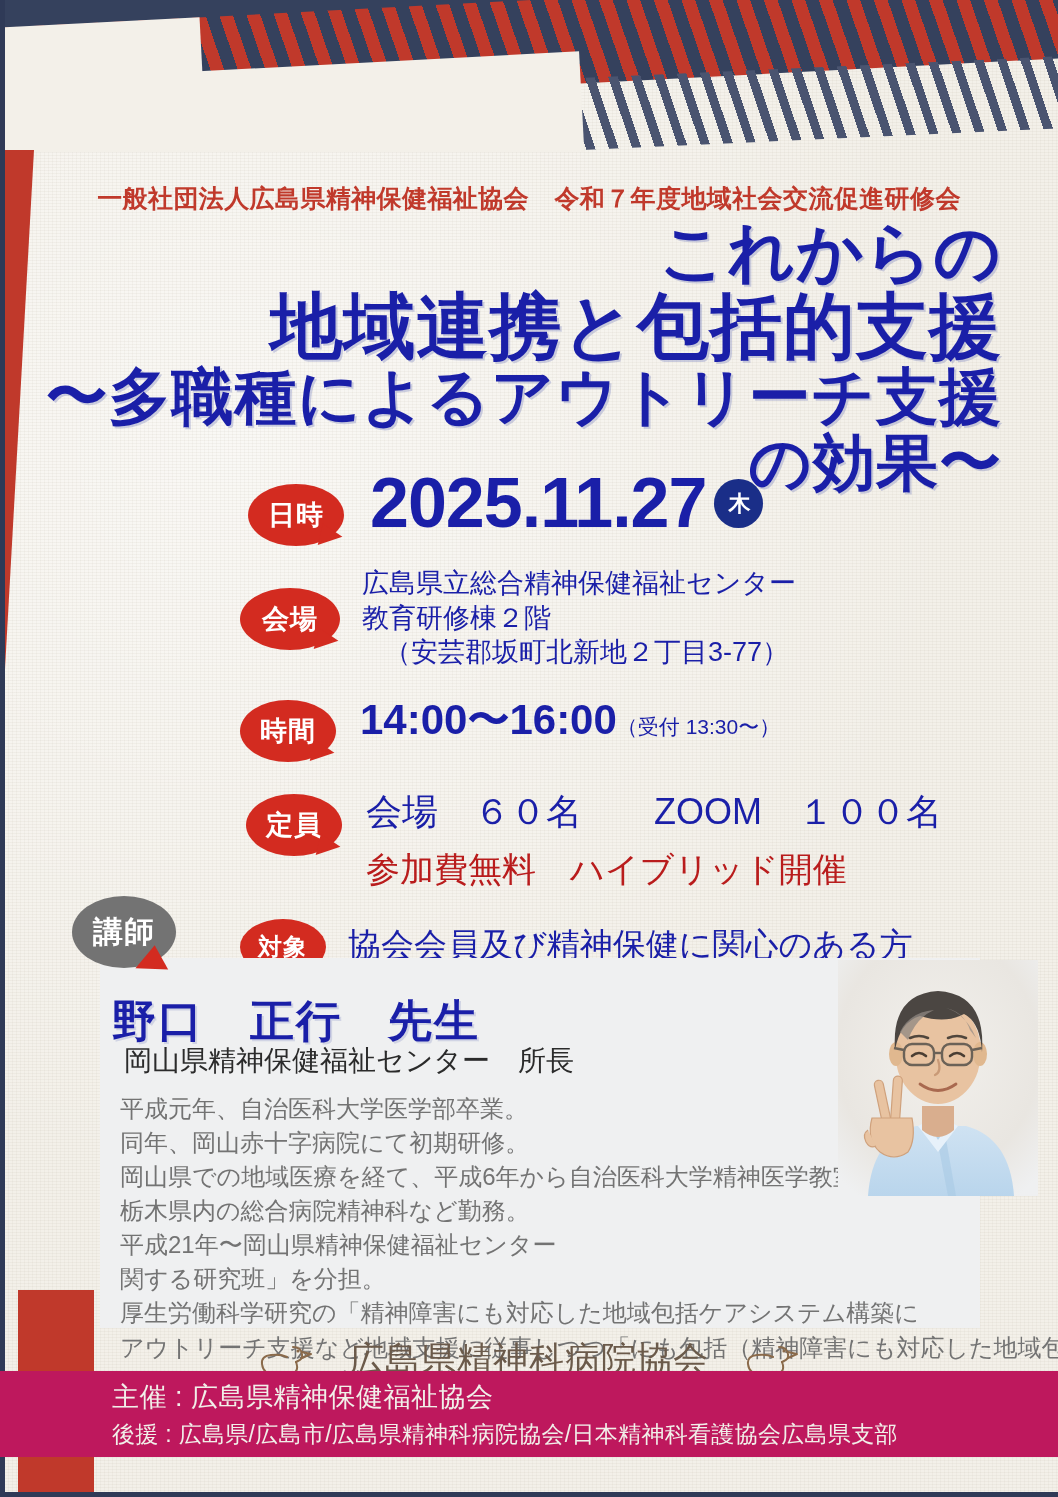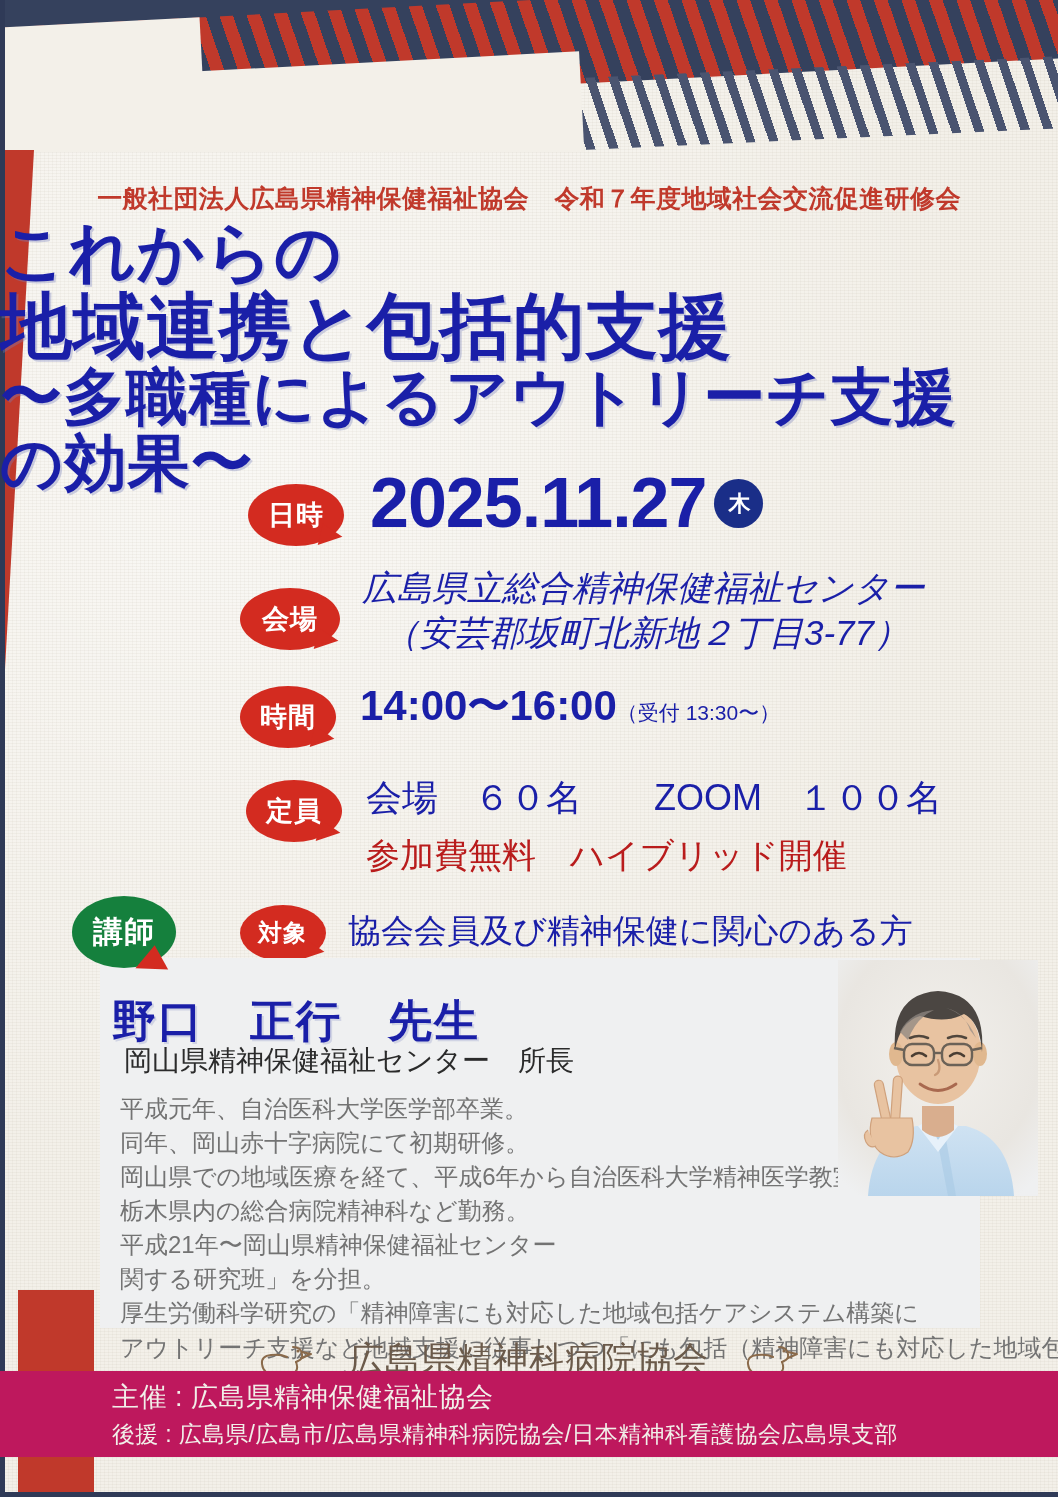--- a/index.html
+++ b/index.html
@@ -80,21 +80,21 @@
   }
   
   .subhead{
     position:absolute; left:0; top:182px; width:1058px;
     text-align:center;
     color:#c0392b;
     font-size:25px; font-weight:700;
     letter-spacing:.4px;
   }
   .title-wrap{
-    position:absolute; left:0; top:218px; width:1002px; text-align:left;
+    position:absolute; left:0; top:218px; width:1002px; text-align:right;
   }
   .tline{
     color:#1a1fa8;
     font-weight:900;
     letter-spacing:1px;
     line-height:1.06;
     text-shadow:2px 2px 0 rgba(120,130,190,.35);
   }
   .tline1{font-size:66px;}
   .tline2{font-size:72px;}
@@ -139,21 +139,21 @@
     background:#1a2e88; color:#fff;
     font-size:22px; font-weight:700;
     vertical-align:middle;
     margin-left:8px; margin-bottom:10px;
   }
   
   .row-venue{padding-left:240px; margin-top:20px;}
   .row-venue .bubble{margin-top:22px; width:100px;}
   .venue-lines{margin-left:22px;}
   .venue-lines div{
-    font-size:35px; color:#1a1fa8; line-height:1.28; white-space:nowrap;font-style:italic;
+    font-size:27px; color:#1a1fa8; line-height:1.28; white-space:nowrap;
   }
   .venue-lines div.indent{padding-left:22px;}
   
   .row-time{padding-left:240px; margin-top:22px;}
   .row-time .bubble{margin-top:8px;}
   .time-val{
     margin-left:24px; font-size:42px; color:#1a1fa8; font-weight:600; white-space:nowrap;
   }
   .time-note{font-size:21px; font-weight:400;}
   
@@ -169,21 +169,21 @@
   
   .lect-panel{
     position:absolute;
     left:100px; top:958px;
     width:880px; height:370px;
     background:#eff0f1;
   }
   .lect-bubble{
     position:absolute; left:72px; top:896px;
     width:104px; height:72px;
-    background:#15803d; color:#fff; border-radius:50%;
+    background:#737373; color:#fff; border-radius:50%;
     display:flex;align-items:center;justify-content:center;
     font-size:30px;font-weight:700; letter-spacing:1px;
     z-index:5;
   }
   .lect-bubble::after{
     content:"";
     position:absolute; right:8px; bottom:-12px;
     width:0;height:0;
     border-left:26px solid #d32b20;
     border-top:10px solid transparent;
@@ -272,20 +272,21 @@
       <div class="bubble">日時</div>
       <div class="date-main">
         <span>2025.11.27</span><span class="dow">木</span>
       </div>
     </div>
 
     <div class="row row-venue">
       <div class="bubble">会場</div>
       <div class="venue-lines">
         <div>広島県立総合精神保健福祉センター</div>
+        <div>教育研修棟２階</div>
         <div class="indent">（安芸郡坂町北新地２丁目3-77）</div>
       </div>
     </div>
 
     <div class="row row-time">
       <div class="bubble">時間</div>
       <div class="time-val">
         <span>14:00〜16:00</span><span class="time-note">（受付 13:30〜）</span>
       </div>
     </div>

